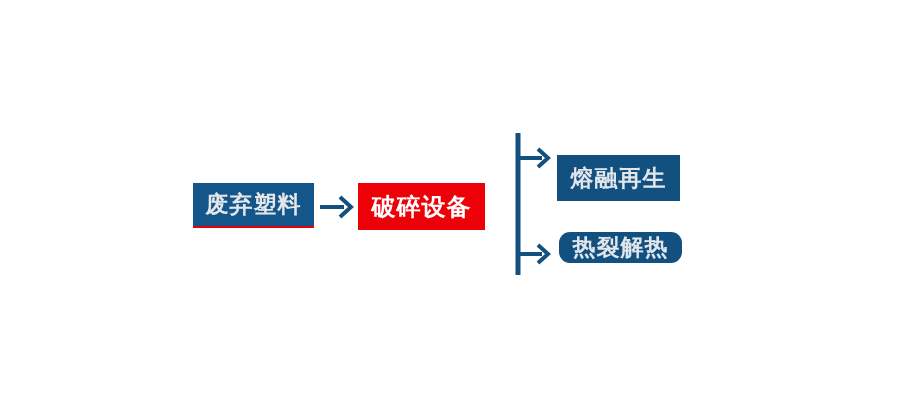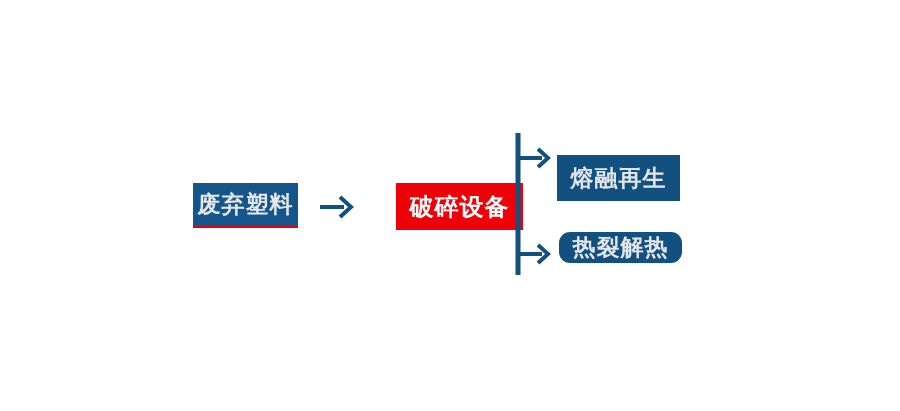--- a/index.html
+++ b/index.html
@@ -29,38 +29,37 @@
   }
   .node-label {
     display: block;
     line-height: 1;
   }
 
   
   #node-waste {
     left: 193px;
     top: 183px;
-    width: 105px;
+    width: 121px;
     height: 45px;
     background: #14558a;
     border-bottom: 2px solid #e8000d;
   }
   #node-waste .node-label {
     color: #e4e7ea;
     font-size: 23px;
     font-weight: 700;
   }
 
   #node-crusher {
     left: 358px;
     top: 183px;
     width: 127px;
     height: 47px;
     background: #ee0008;
-    margin-left: 38px;
   }
   #node-crusher .node-label {
     color: #ffffff;
     font-size: 24px;
     font-weight: 700;
   }
 
   #node-remelt {
     left: 557px;
     top: 136px;

